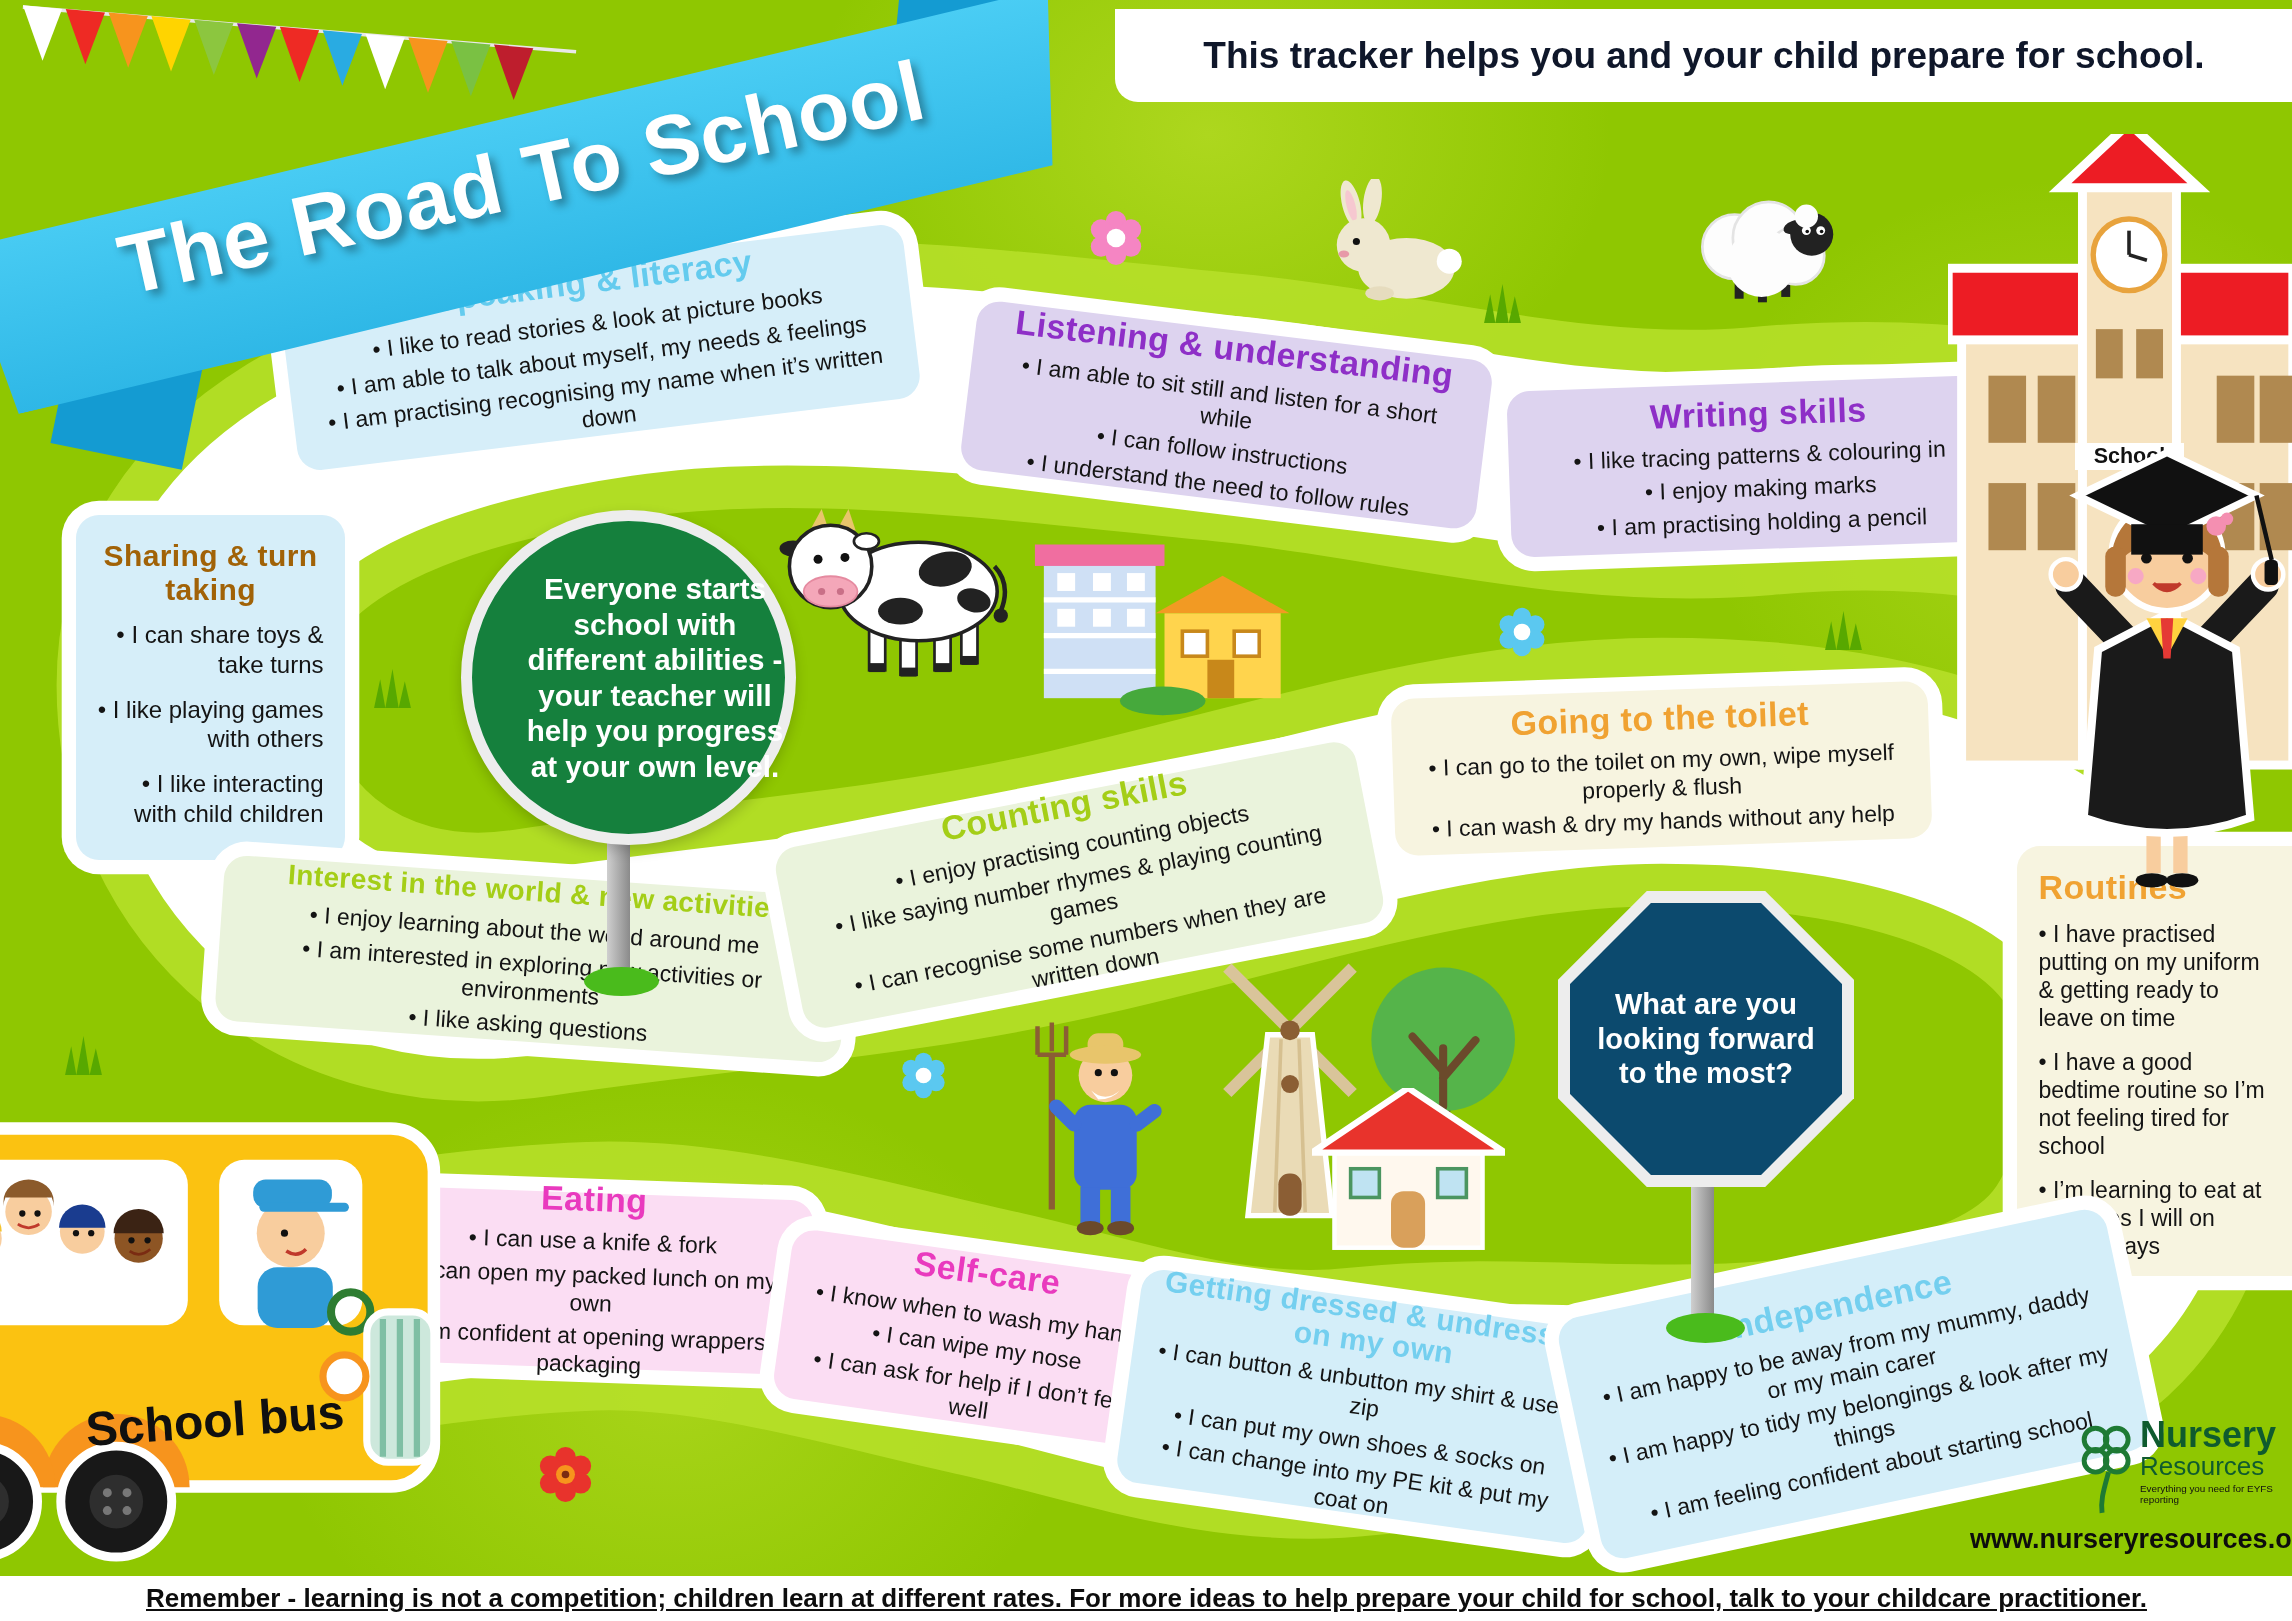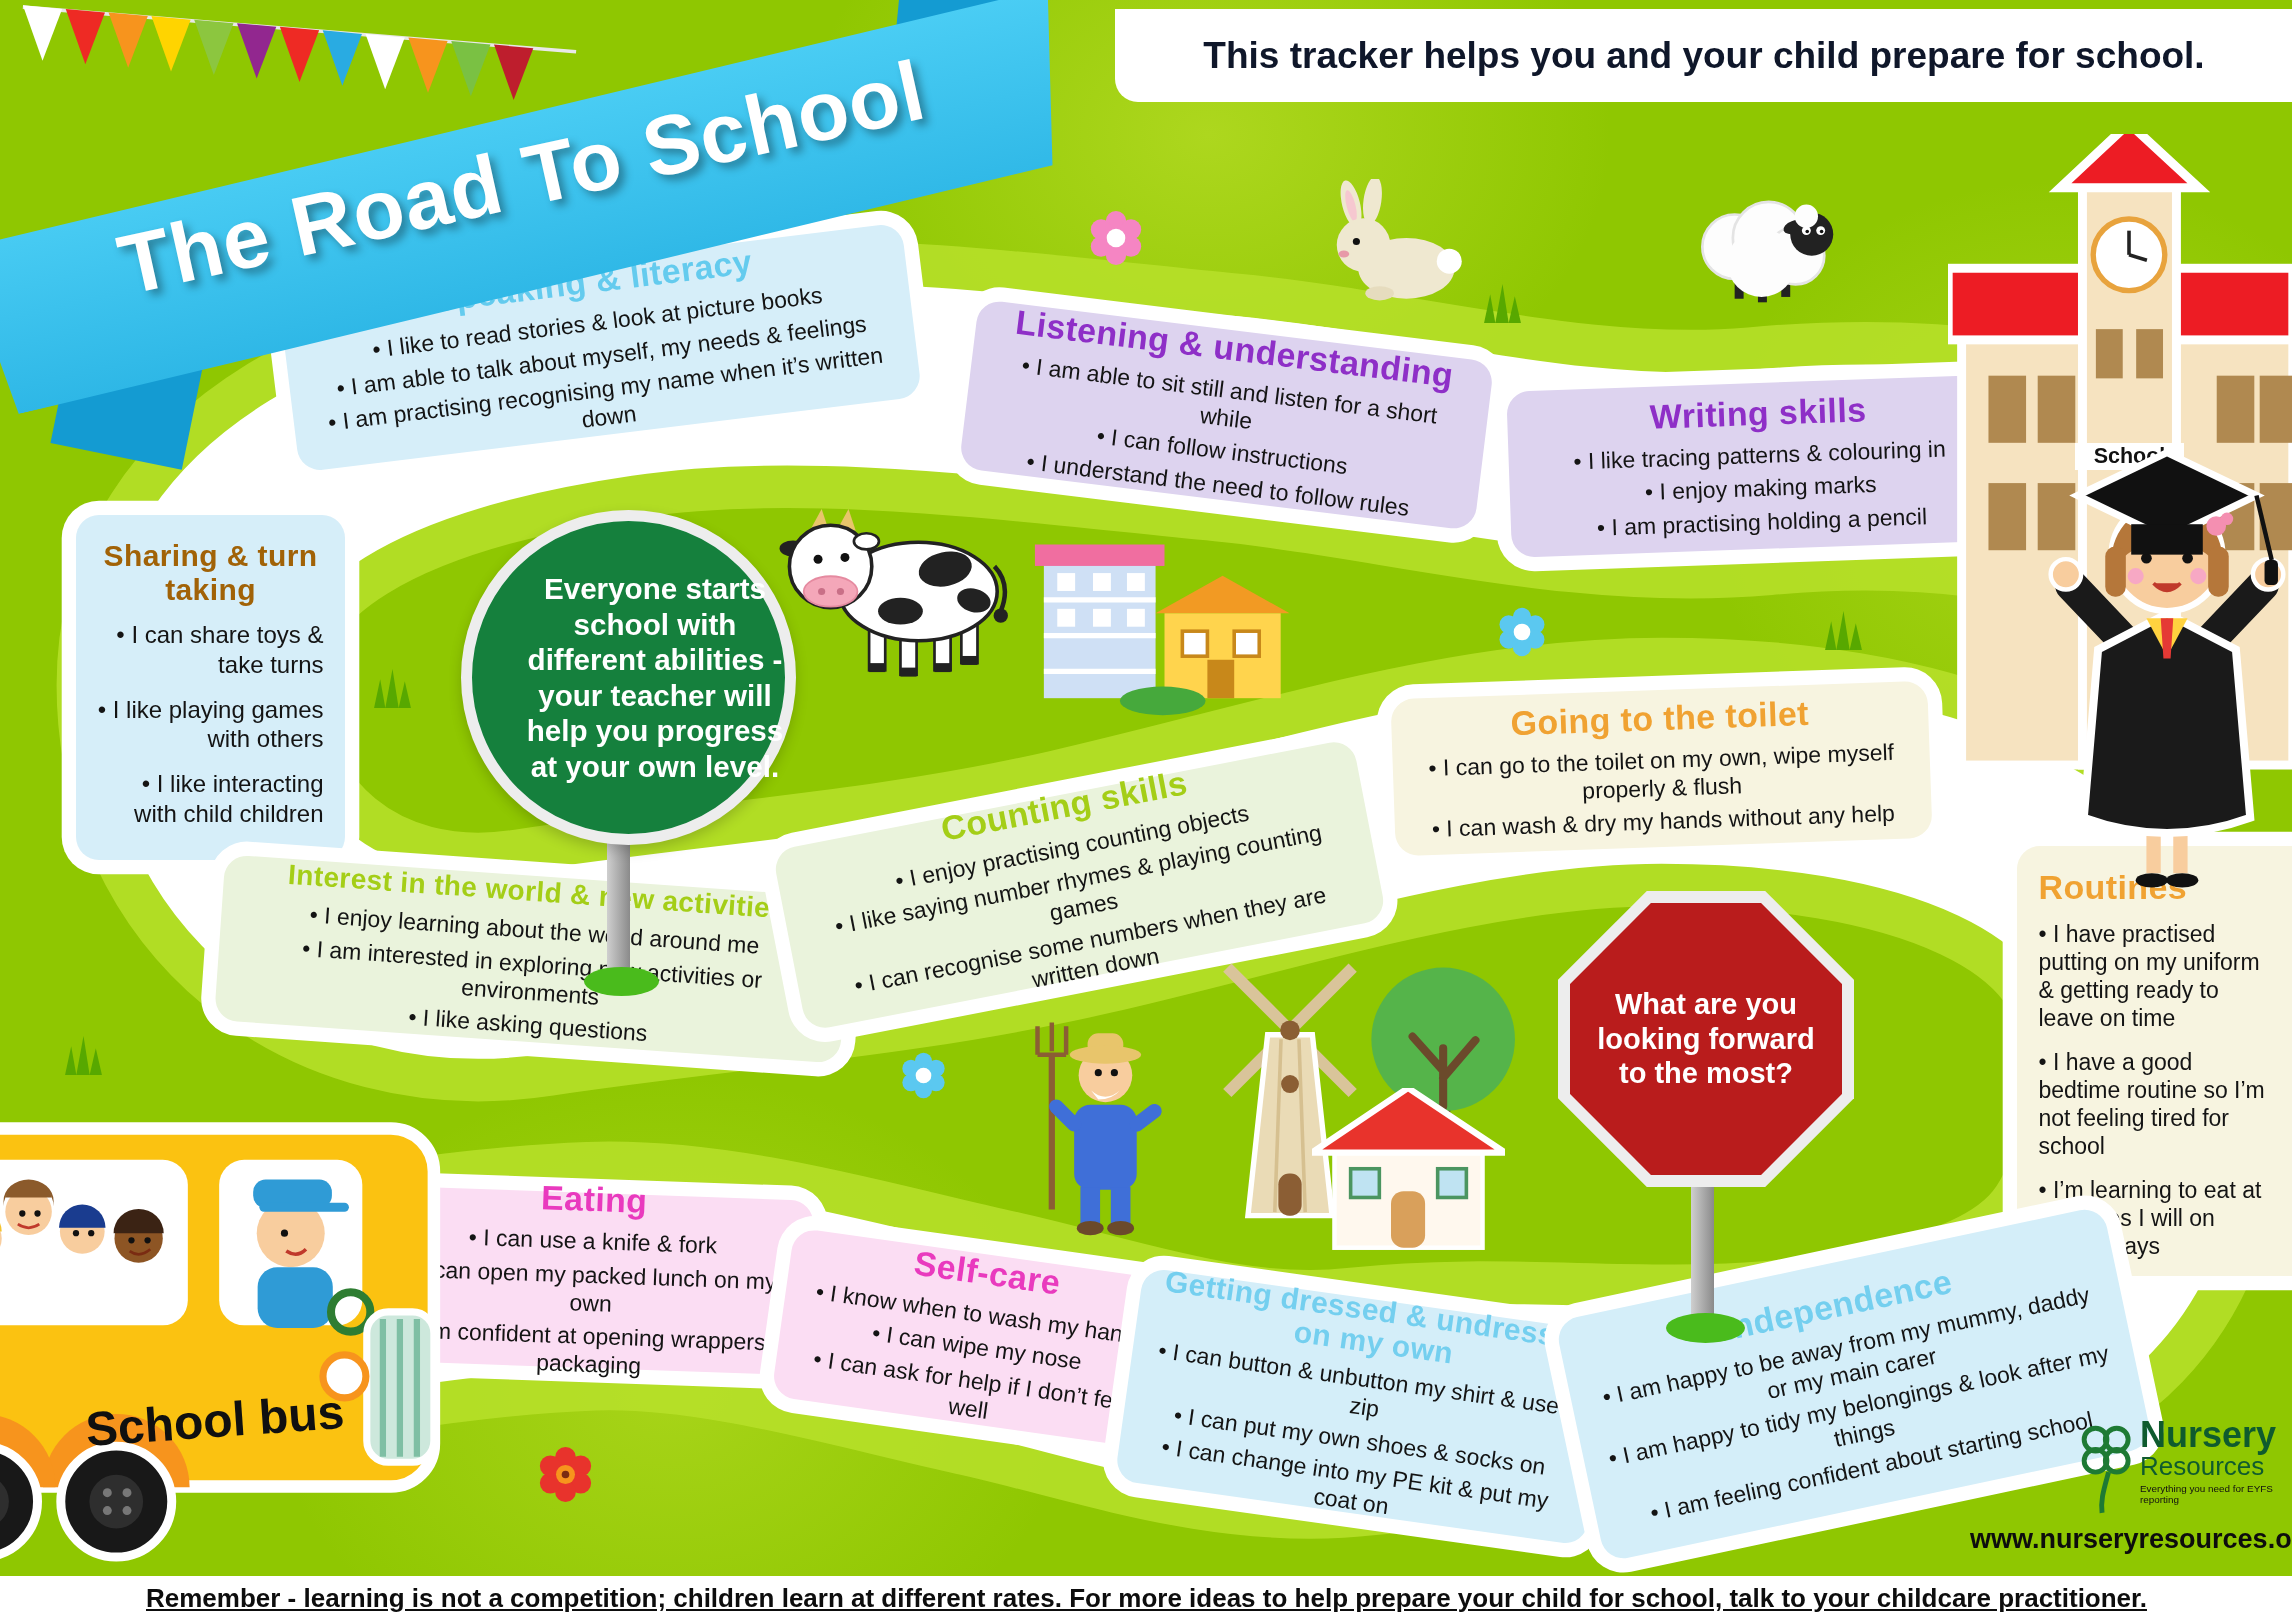--- a/index.html
+++ b/index.html
@@ -24,21 +24,21 @@
 
   
   .sign-circle {
     position:absolute; border-radius:50%; background:#15803d;
     border:11.6px solid #EDEDED; display:flex; align-items:center; justify-content:flex-end;
     text-align:center; color:#fff; font-weight:bold; font-size:29.6px; line-height:1.2;
     box-shadow:0 5.4px 12.5px rgba(0,0,0,.18);
   }
   .octa-outer { position:absolute; background:#EDEDED;
     clip-path:polygon(30% 0,70% 0,100% 30%,100% 70%,70% 100%,30% 100%,0 70%,0 30%); }
-  .octa-inner { position:absolute; inset:11.6px; background:#b91c1c;
+  .octa-inner { position:absolute; inset:11.6px; background:#0c4a6e;
     clip-path:polygon(30% 0,70% 0,100% 30%,100% 70%,70% 100%,30% 100%,0 70%,0 30%);
     display:flex; flex-direction:column; align-items:center; justify-content:center;
     color:#fff; font-weight:bold; font-size:29px; line-height:1.2; text-align:center; }
   .octa-inner p { margin:9px 0; }
   .pole { position:absolute; width:23px; background:linear-gradient(90deg,#cfcfcf,#8a8a8a); border-radius:4.5px; }
   .bush { position:absolute; background:#4ABB1C; border-radius:50%; }
 
   
   .ribbon { position:absolute; left:-36px; top:56px; width:1137px; height:304px; transform:rotate(-12.5deg); }
   .ribbon-fold { position:absolute; background:#149BD2; }

